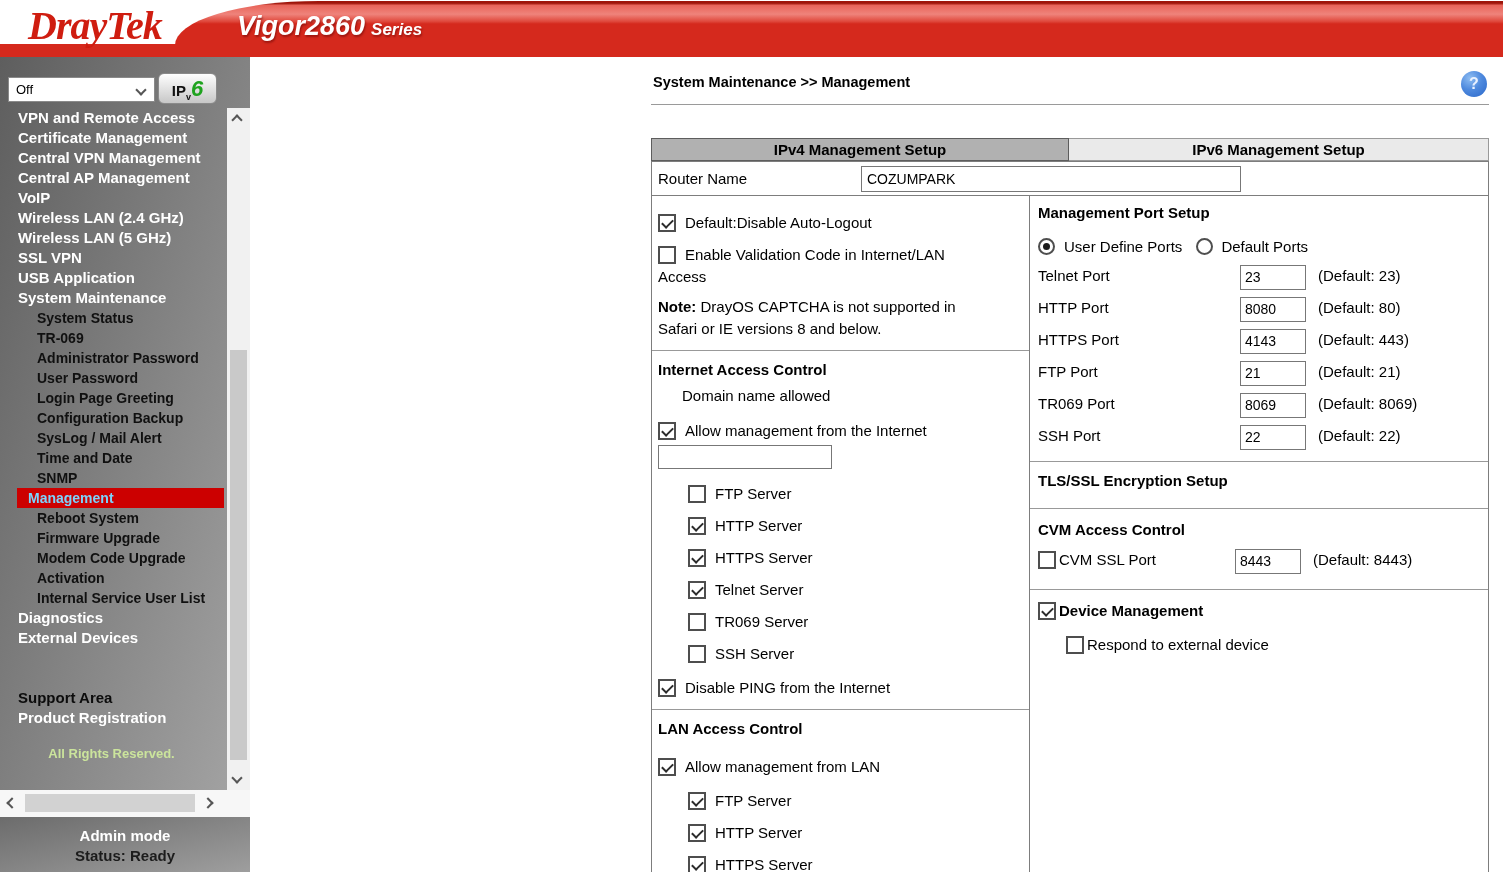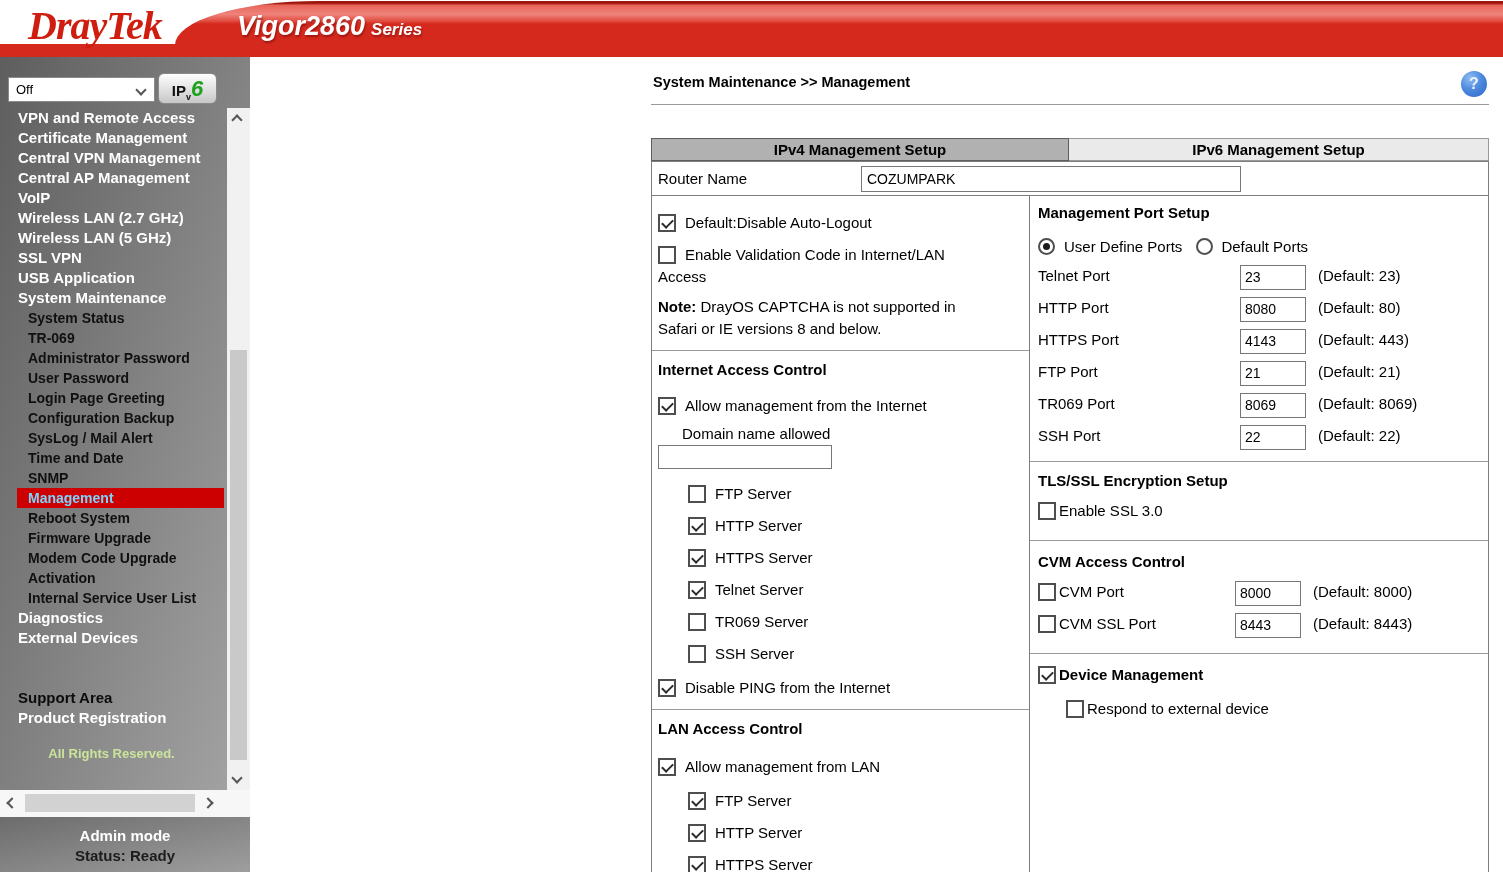--- a/index.html
+++ b/index.html
@@ -29,21 +29,21 @@
   #ipv6-btn { position:absolute; left:158px; top:16px; width:59px; height:31px; border-radius:6px;
     border:1px solid #8a8a8a; background:linear-gradient(to bottom,#fefefe,#c7c7c7);
     text-align:center; cursor:pointer; line-height:29px; }
   #ipv6-btn .ip { font-weight:bold; font-size:15px; color:#111; }
   #ipv6-btn .v  { font-weight:bold; font-size:9px; color:#111; vertical-align:-4px; }
   #ipv6-btn .six{ font-weight:bold; font-style:italic; font-size:22px; color:#1fa31f; }
 
   #menu { position:absolute; left:0; top:51px; width:227px; }
   .mi { height:20px; line-height:20px; font-weight:bold; white-space:nowrap; cursor:pointer; }
   .mi.main { padding-left:18px; font-size:15px; color:#fff; }
-  .mi.sub  { padding-left:28px; font-size:14px; color:#101010; }
+  .mi.sub  { padding-left:37px; font-size:14px; color:#101010; }
   .mi.active { background:#cc0000; color:#7dd3fc; margin-left:17px; margin-right:3px; padding-left:11px; }
 
   #support { position:absolute; left:0; top:631px; width:227px; }
   .mi.dark { padding-left:18px; font-size:15px; color:#0c0c0c; }
   #rights { position:absolute; left:0; top:689px; width:223px; text-align:center;
     font-weight:bold; font-size:13px; color:#cbe49c; }
 
   
   #vscroll { position:absolute; right:0; top:51px; width:23px; height:682px; background:#f1f1f1; }
   #vthumb { position:absolute; left:3px; top:242px; width:17px; height:410px; background:#c9c9c9; }
@@ -164,21 +164,21 @@
   <div id="ipv6-btn">
     <span class="ip">IP</span><span class="v">v</span><span class="six">6</span>
   </div>
 
   <div id="menu">
       <div class="mi main">VPN and Remote Access</div>
       <div class="mi main">Certificate Management</div>
       <div class="mi main">Central VPN Management</div>
       <div class="mi main">Central AP Management</div>
       <div class="mi main">VoIP</div>
-      <div class="mi main">Wireless LAN (2.7 GHz)</div>
+      <div class="mi main">Wireless LAN (2.4 GHz)</div>
       <div class="mi main">Wireless LAN (5 GHz)</div>
       <div class="mi main">SSL VPN</div>
       <div class="mi main">USB Application</div>
       <div class="mi main">System Maintenance</div>
       <div class="mi sub">System Status</div>
       <div class="mi sub">TR-069</div>
       <div class="mi sub">Administrator Password</div>
       <div class="mi sub">User Password</div>
       <div class="mi sub">Login Page Greeting</div>
       <div class="mi sub">Configuration Backup</div>
@@ -235,24 +235,24 @@
   <div id="col-left">
     <div id="top-checks">
         <div class="ck-row"><span class="cb checked"></span><span class="ck-lb">Default:Disable Auto-Logout</span></div>
         <div class="ck-row"><span class="cb"></span><span class="ck-lb">Enable Validation Code in Internet/LAN Access</span></div>
       </div>
     <div id="note">
       <b>Note:</b><span> DrayOS CAPTCHA is not supported in Safari or IE versions 8 and below.</span>
     </div>
     <hr class="rule">
     <div class="sec-h" id="net-heading">Internet Access Control</div>
+    <div id="domain-lbl">Domain name allowed</div>
     <div id="net-allow">
         <div class="ck-row"><span class="cb checked"></span><span class="ck-lb">Allow management from the Internet</span></div>
       </div>
-    <div id="domain-lbl">Domain name allowed</div>
     <input id="domain-input" value="" style="">
     <div id="net-servers">
         <div class="ck-row indent"><span class="cb"></span><span class="ck-lb">FTP Server</span></div>
         <div class="ck-row indent"><span class="cb checked"></span><span class="ck-lb">HTTP Server</span></div>
         <div class="ck-row indent"><span class="cb checked"></span><span class="ck-lb">HTTPS Server</span></div>
         <div class="ck-row indent"><span class="cb checked"></span><span class="ck-lb">Telnet Server</span></div>
         <div class="ck-row indent"><span class="cb"></span><span class="ck-lb">TR069 Server</span></div>
         <div class="ck-row indent"><span class="cb"></span><span class="ck-lb">SSH Server</span></div>
       </div>
     <div id="ping-row-c">
@@ -276,27 +276,23 @@
     <div id="ports">
         <div class="port-row"><span class="p-lb">Telnet Port</span><input value="23" style=""><span class="p-def">(Default: 23)</span></div>
         <div class="port-row"><span class="p-lb">HTTP Port</span><input value="8080" style=""><span class="p-def">(Default: 80)</span></div>
         <div class="port-row"><span class="p-lb">HTTPS Port</span><input value="4143" style=""><span class="p-def">(Default: 443)</span></div>
         <div class="port-row"><span class="p-lb">FTP Port</span><input value="21" style=""><span class="p-def">(Default: 21)</span></div>
         <div class="port-row"><span class="p-lb">TR069 Port</span><input value="8069" style=""><span class="p-def">(Default: 8069)</span></div>
         <div class="port-row"><span class="p-lb">SSH Port</span><input value="22" style=""><span class="p-def">(Default: 22)</span></div>
       </div>
     <hr class="rule">
     <div class="sec-h">TLS/SSL Encryption Setup</div>
-    <div id="ssl-row-c">
-        <div class="ck-row tight"><span class="cb"></span><span class="ck-lb">Enable SSL 3.0</span></div>
-      </div>
     <hr class="rule" style="margin-top:18px;margin-bottom:12px;">
     <div class="sec-h" id="cvm-heading">CVM Access Control</div>
     <div id="cvm-rows">
-        <div class="port-row"><span class="cb"></span><span class="cv-lb">CVM Port</span><input value="8000" style=""><span class="p-def">(Default: 8000)</span></div>
         <div class="port-row"><span class="cb"></span><span class="cv-lb">CVM SSL Port</span><input value="8443" style=""><span class="p-def">(Default: 8443)</span></div>
       </div>
     <hr class="rule" style="margin-top:16px;">
     <div id="dev-rows">
         <div class="ck-row tight"><span class="cb checked"></span><span class="ck-lb b">Device Management</span></div>
         <div class="ck-row tight indent28"><span class="cb"></span><span class="ck-lb">Respond to external device</span></div>
       </div>
   </div>
 </div>
 

